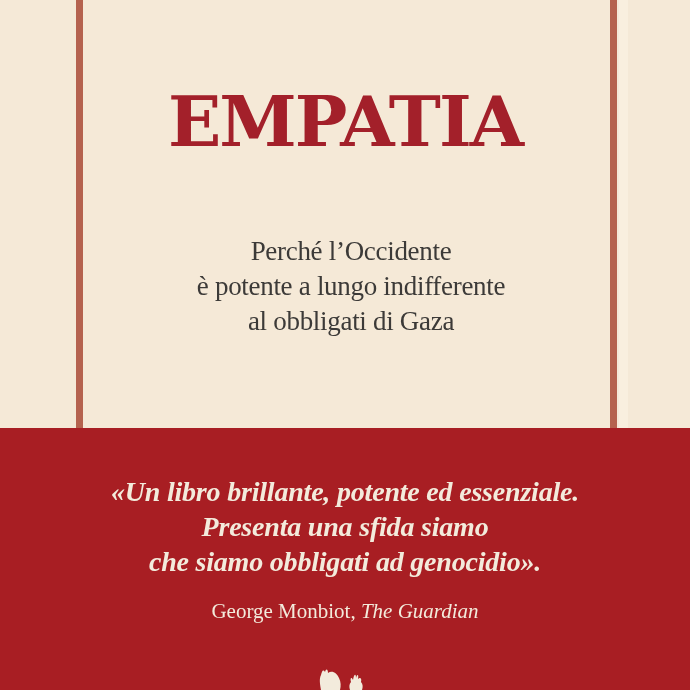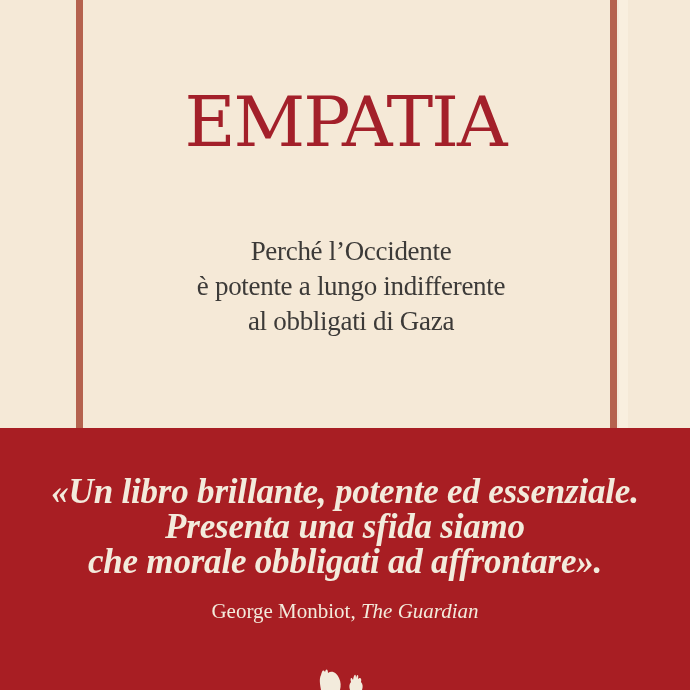--- a/index.html
+++ b/index.html
@@ -16,41 +16,41 @@
   .rule-left  { left:76px; }
   .rule-right { left:610px; }
   .rule-sheen {
     position:absolute; top:0; left:619px; width:9px; height:428px;
     background:var(--sheen, #f9efdf);
   }
   .title-block {
     position:absolute; top:89px; left:0; right:0;
     text-align:center;
     font-family:"DejaVu Serif", serif;
-    font-weight:400;
+    font-weight:700;
     font-size:70px; line-height:66px;
     letter-spacing:-2px;
     color:var(--title, #a3202a);
   }
   .subtitle-block {
     position:absolute; top:234px; left:12px; right:0;
     text-align:center;
     font-size:27px; line-height:35px;
     letter-spacing:-0.3px;
     color:var(--subtitle, #3c3a38);
   }
   .band {
     position:absolute; left:0; right:0; top:428px; height:262px;
     background:var(--band, #a81e23);
   }
   .quote-block {
     position:absolute; top:46px; left:0; right:0;
     text-align:center;
     font-style:italic; font-weight:700;
-    font-size:35px; line-height:35px;
+    font-size:28px; line-height:35px;
     letter-spacing:-0.2px;
     color:var(--quote_text, #f3ebdc);
   }
   .attribution {
     position:absolute; top:166px; left:0; right:0;
     text-align:center;
     font-size:21px; line-height:35px;
     color:var(--quote_text, #f3ebdc);
   }
   .attribution .source { font-style:italic; }
@@ -77,21 +77,21 @@
     <div>Perché l’Occidente</div>
     <div>è potente a lungo indifferente</div>
     <div>al obbligati di Gaza</div>
   </div>
 
   <div class="band">
 
     <div class="quote-block">
       <div>«Un libro brillante, potente ed essenziale.</div>
       <div>Presenta una sfida siamo</div>
-      <div>che morale obbligati ad affrontare».</div>
+      <div>che siamo obbligati ad genocidio».</div>
     </div>
 
     <div class="attribution">
       <span>George Monbiot, </span><span class="source">The Guardian</span>
     </div>
 
     <svg class="logo" viewBox="0 0 52 26" xmlns="http://www.w3.org/2000/svg" aria-hidden="true">
       <path d="M5 26 C4 20 3 15 5 11 C6 7 7 5 9 8 C10 4 12 5 12 9 C16 6 21 9 23 14 C25 18 25 22 24 26 Z"></path>
       <path d="M34 26 C33 23 33 20 35 18 C34 15 35 12 37 16 C38 10 40 9 40 14 C41 10 43 10 42 15 C44 13 46 14 45 18 C47 20 47 23 46 26 Z"></path>
     </svg>

